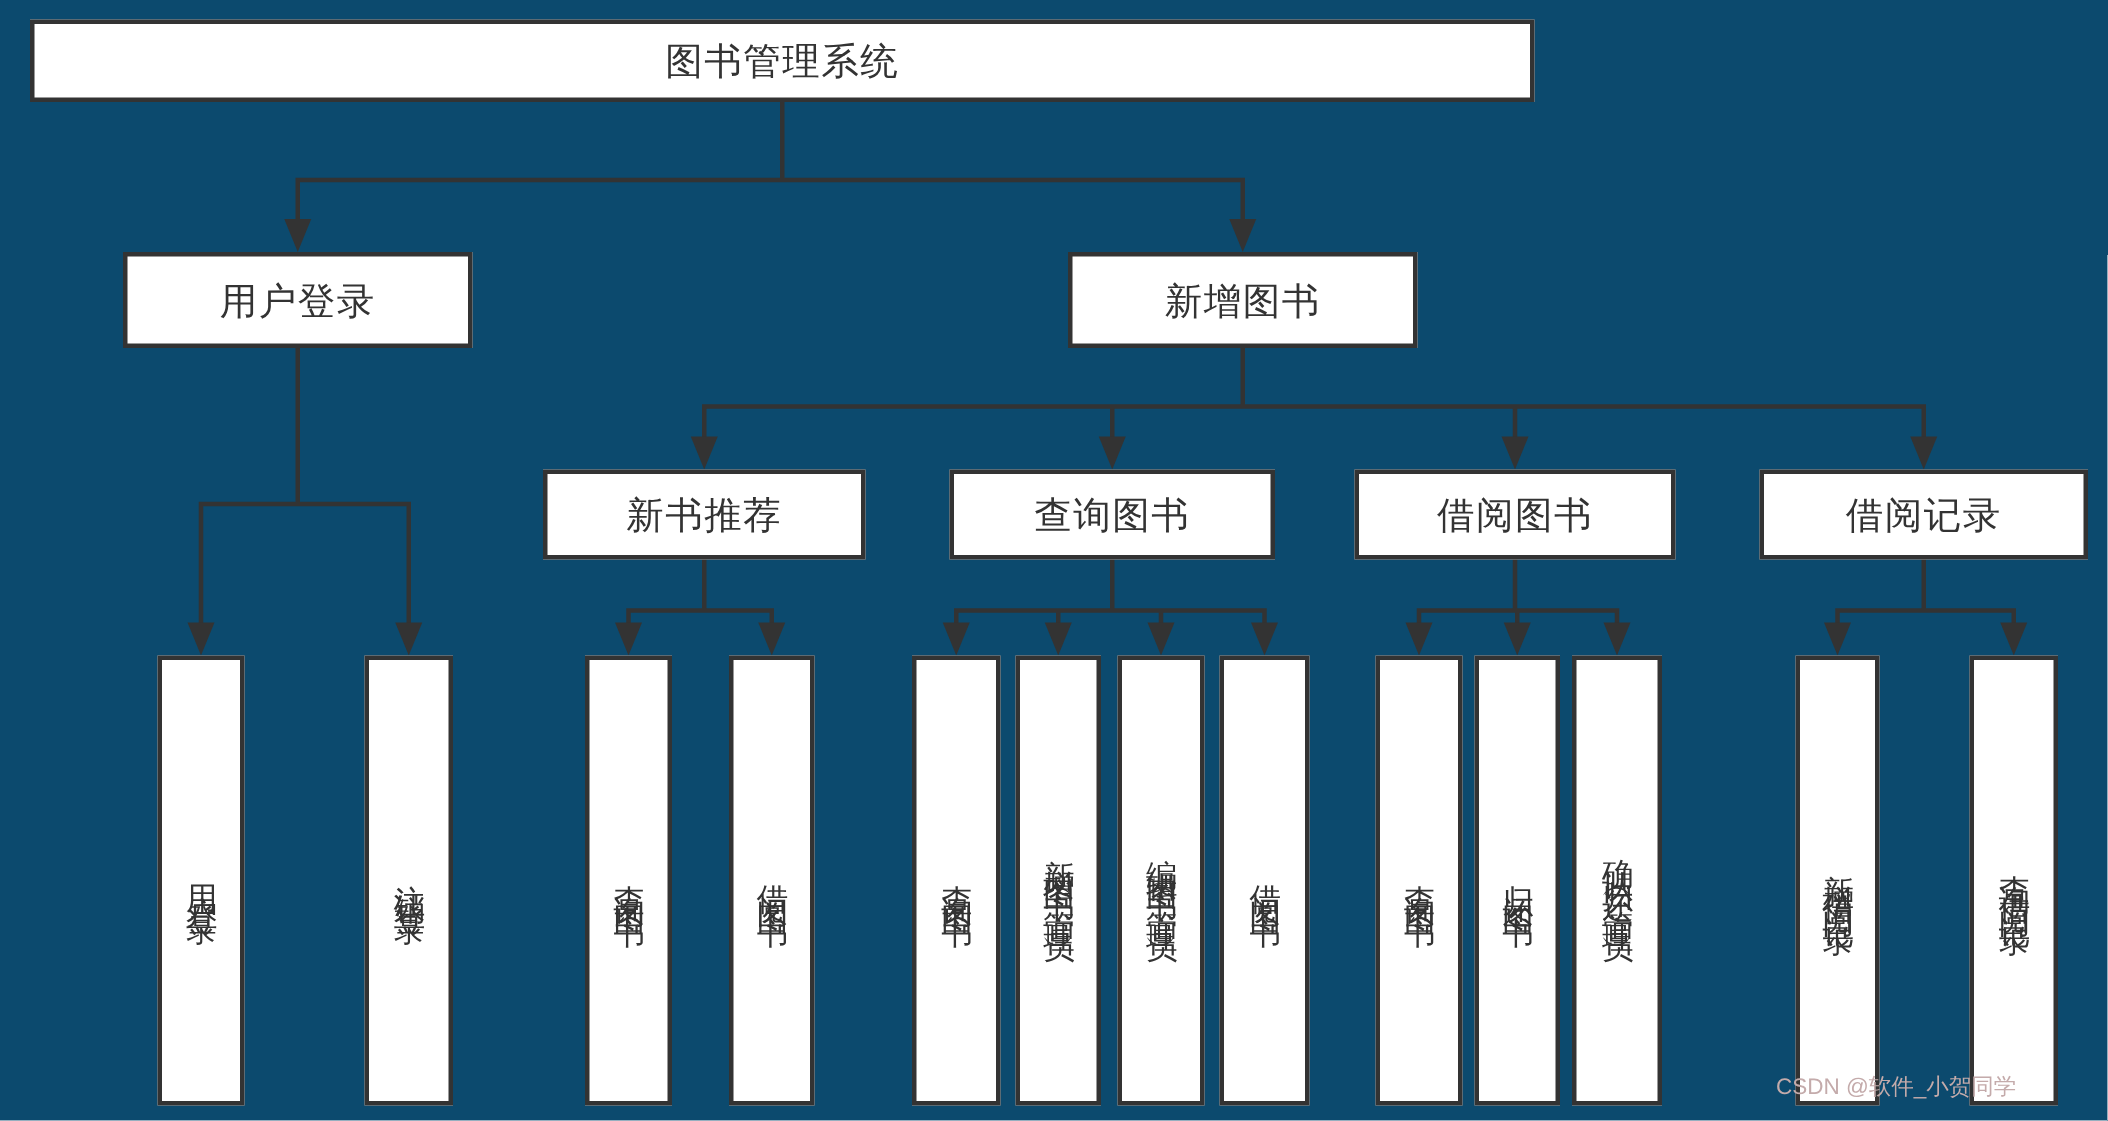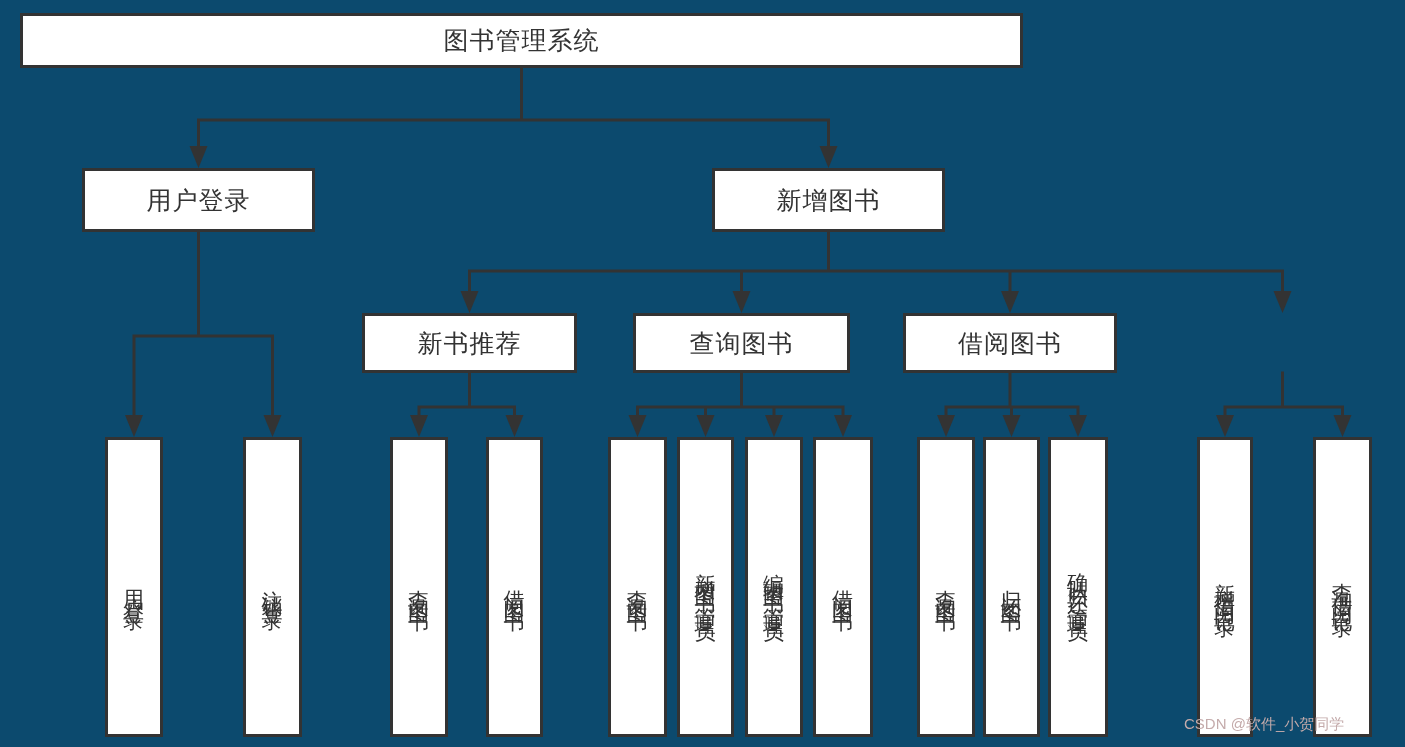--- a/index.html
+++ b/index.html
@@ -103,20 +103,23 @@
 
   <div class="box h" style="left:362px; top:313px; width:215px; height:60px;align-items:center;">
     <span class="lbl">新书推荐</span>
   </div>
   <div class="box h" style="left:633px; top:313px; width:217px; height:60px;">
     <span class="lbl">查询图书</span>
   </div>
   <div class="box h" style="left:903px; top:313px; width:214px; height:60px;">
     <span class="lbl">借阅图书</span>
   </div>
+  <div class="box h" style="left:1173px; top:313px; width:219px; height:60px;">
+    <span class="lbl">借阅记录</span>
+  </div>
 
   <div class="box v" style="left:105px; width:58px;">
     <span class="vlbl">用户登录</span>
   </div>
   <div class="box v" style="left:243px; width:59px;">
     <span class="vlbl">注销登录</span>
   </div>
 
   <div class="box v" style="left:390px; width:58px;">
     <span class="vlbl">查询图书</span>

